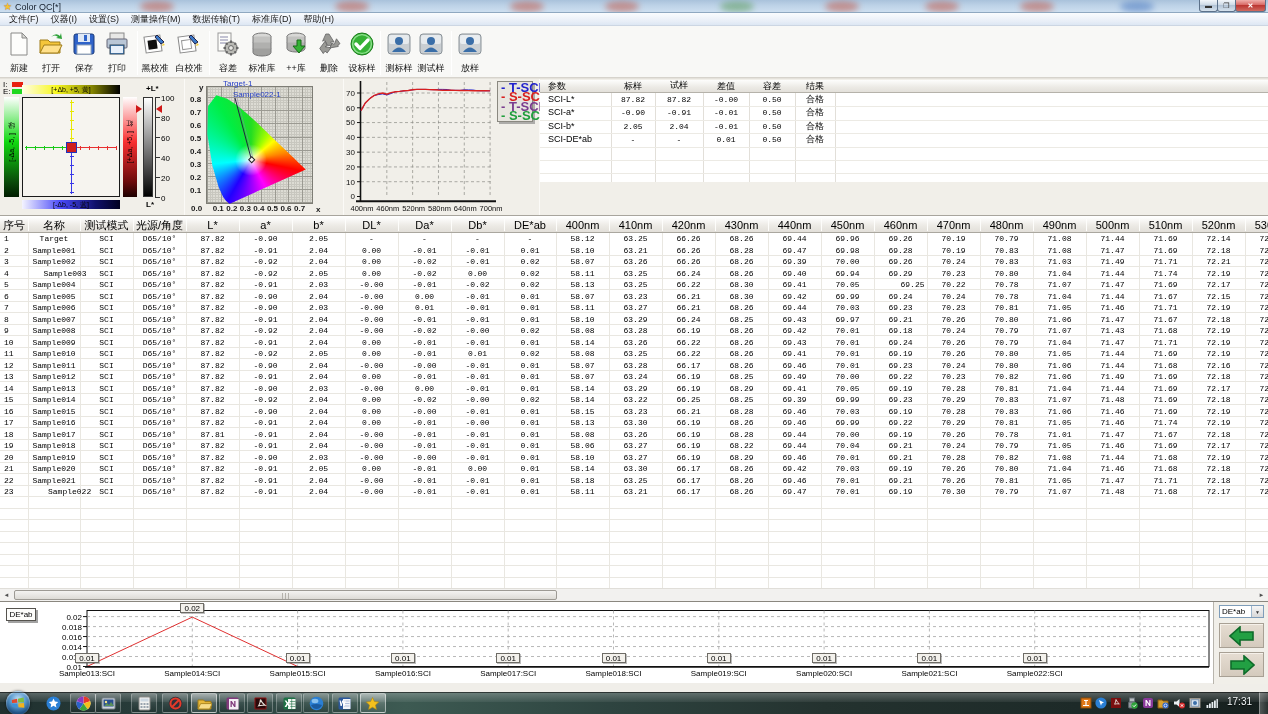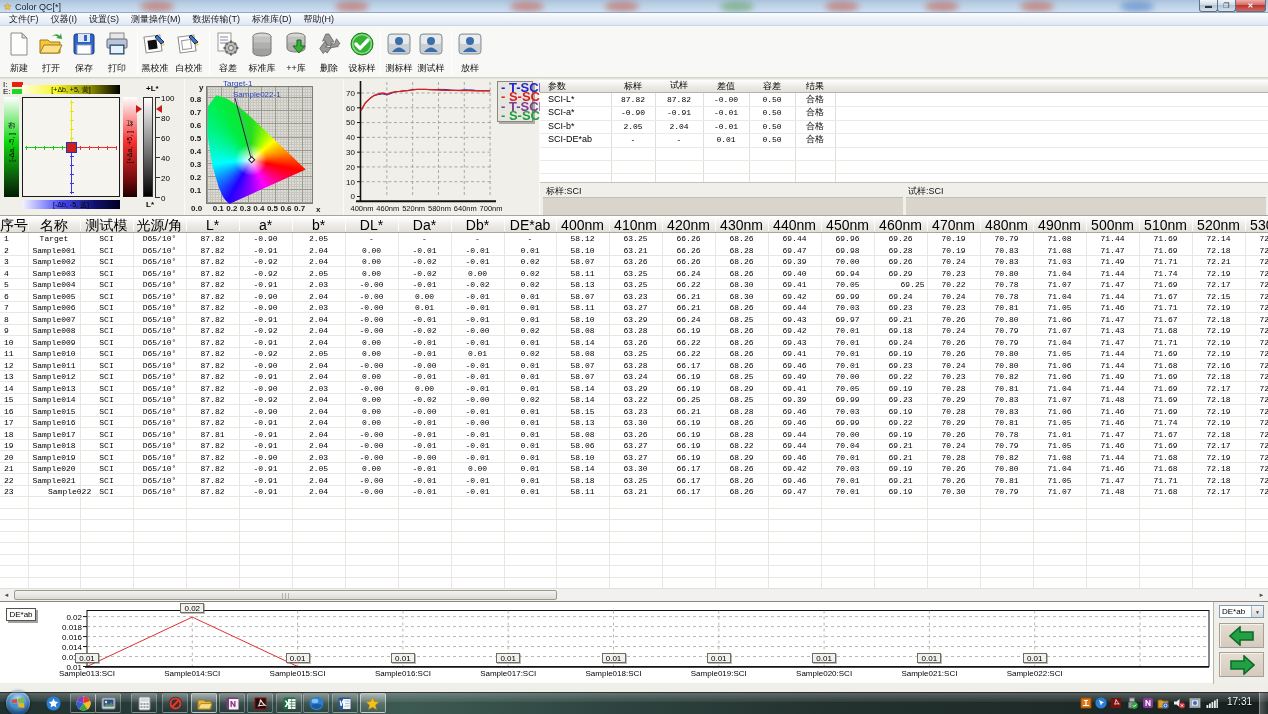--- a/index.html
+++ b/index.html
@@ -85,21 +85,21 @@
   .pt-cell { position:absolute; font-size:9px; line-height:13px; white-space:nowrap; }
   .pt-num { font-family:"Liberation Mono", monospace; font-size:8px; }
   #plabels { left:540px; top:103px; width:728px; height:33px; background:#f1efe9; border-top:1px solid #c6c3bc; }
   .plabel { position:absolute; top:2px; font-size:9px; color:#111; }
   .pgray { position:absolute; top:14px; height:19px; background:#d9d5cd; border-top:1px solid #c2beb5; }
 
   
   #mtable { left:0; top:215px; width:1268px; height:373px; background:#fff; border-top:1px solid #a8a59d; }
   #mtable-hdr { position:absolute; left:0; top:1px; width:1268px; height:16px;
     background:linear-gradient(180deg,#ffffff,#edebe6 55%,#e2dfd9); border-bottom:1px solid #aaa79f; }
-  .mh-cell { position:absolute; top:0; height:16px; font-size:14px; line-height:16px; text-align:center; overflow:hidden; }
+  .mh-cell { position:absolute; top:0; height:16px; font-size:11px; line-height:16px; text-align:center; overflow:hidden; }
   .mh-sep { position:absolute; top:2px; width:1px; height:12px; background:#c9c6bf; border-right:1px solid #fdfdfb; }
   #mtable-body { position:absolute; left:0; top:17px; width:1268px; height:356px;
     background-image:repeating-linear-gradient(180deg, transparent 0 10.5px, #e9e7e1 10.5px 11.5px); }
   .mv-line { position:absolute; top:0; width:1px; height:356px; background:#e9e7e1; }
   .m-row { position:absolute; left:0; width:1268px; height:11.5px; }
   .m-cell { position:absolute; top:0; height:11.5px; font-family:"Liberation Mono", monospace; font-size:8px; line-height:11px; text-align:center; white-space:nowrap; overflow:visible; }
   .m-cell.left { text-align:left; padding-left:4px; }
 
   
   #hscroll { left:0; top:588px; width:1268px; height:13px; background:#f2f1ef; border-top:1px solid #e0ded9; }
@@ -529,26 +529,20 @@
         <div class="pt-cell pt-num" style="left: 163px; top: 39.8px; width: 46px; text-align: center;">-0.01</div>
         <div class="pt-cell pt-num" style="left: 209px; top: 39.8px; width: 46px; text-align: center;">0.50</div>
         <div class="pt-cell" style="left: 255px; top: 39.8px; width: 40px; text-align: center;">合格</div>
         <div class="pt-cell" style="left: 8px; top: 53.2px; width: 71px; text-align: left;">SCI-DE*ab</div>
         <div class="pt-cell pt-num" style="left: 71px; top: 53.2px; width: 44px; text-align: center;">-</div>
         <div class="pt-cell pt-num" style="left: 115px; top: 53.2px; width: 48px; text-align: center;">-</div>
         <div class="pt-cell pt-num" style="left: 163px; top: 53.2px; width: 46px; text-align: center;">0.01</div>
         <div class="pt-cell pt-num" style="left: 209px; top: 53.2px; width: 46px; text-align: center;">0.50</div>
         <div class="pt-cell" style="left: 255px; top: 53.2px; width: 40px; text-align: center;">合格</div>
       </div>
-    <div id="plabels" class="abs">
-      <div class="plabel" style="left:6px">标样:SCI</div>
-      <div class="plabel" style="left:368px">试样:SCI</div>
-      <div class="pgray" style="left:3px;width:360px"></div>
-      <div class="pgray" style="left:366px;width:360px"></div>
-    </div>
   </div>
 
   <div id="mtable" class="abs">
     <div id="mtable-hdr">
         <div class="mh-cell" style="left: 0px; width: 28px;">序号</div>
         <div class="mh-cell" style="left: 28px; width: 52px;">名称</div>
         <div class="mh-sep" style="left: 28px;"></div>
         <div class="mh-cell" style="left: 80px; width: 53px;">测试模式</div>
         <div class="mh-sep" style="left: 80px;"></div>
         <div class="mh-cell" style="left: 133px; width: 53px;">光源/角度</div>
@@ -697,21 +691,21 @@
           <div class="m-cell" style="left: 927px; width: 53px;">70.24</div>
           <div class="m-cell" style="left: 980px; width: 53px;">70.83</div>
           <div class="m-cell" style="left: 1033px; width: 53px;">71.03</div>
           <div class="m-cell" style="left: 1086px; width: 53px;">71.49</div>
           <div class="m-cell" style="left: 1139px; width: 53px;">71.71</div>
           <div class="m-cell" style="left: 1192px; width: 53px;">72.21</div>
           <div class="m-cell" style="left: 1245px; width: 53px;">72.46</div>
         </div>
         <div class="m-row" style="top: 34.5px;">
           <div class="m-cell left" style="left: 0px; width: 28px;">4</div>
-          <div class="m-cell" style="left: 28px; width: 52px;">Sample003</div>
+          <div class="m-cell" style="left: 39px; width: 52px;">Sample003</div>
           <div class="m-cell" style="left: 80px; width: 53px;">SCI</div>
           <div class="m-cell" style="left: 133px; width: 53px;">D65/10°</div>
           <div class="m-cell" style="left: 186px; width: 53px;">87.82</div>
           <div class="m-cell" style="left: 239px; width: 53px;">-0.92</div>
           <div class="m-cell" style="left: 292px; width: 53px;">2.05</div>
           <div class="m-cell" style="left: 345px; width: 53px;">0.00</div>
           <div class="m-cell" style="left: 398px; width: 53px;">-0.02</div>
           <div class="m-cell" style="left: 451px; width: 53px;">0.00</div>
           <div class="m-cell" style="left: 504px; width: 52px;">0.02</div>
           <div class="m-cell" style="left: 556px; width: 53px;">58.11</div>

